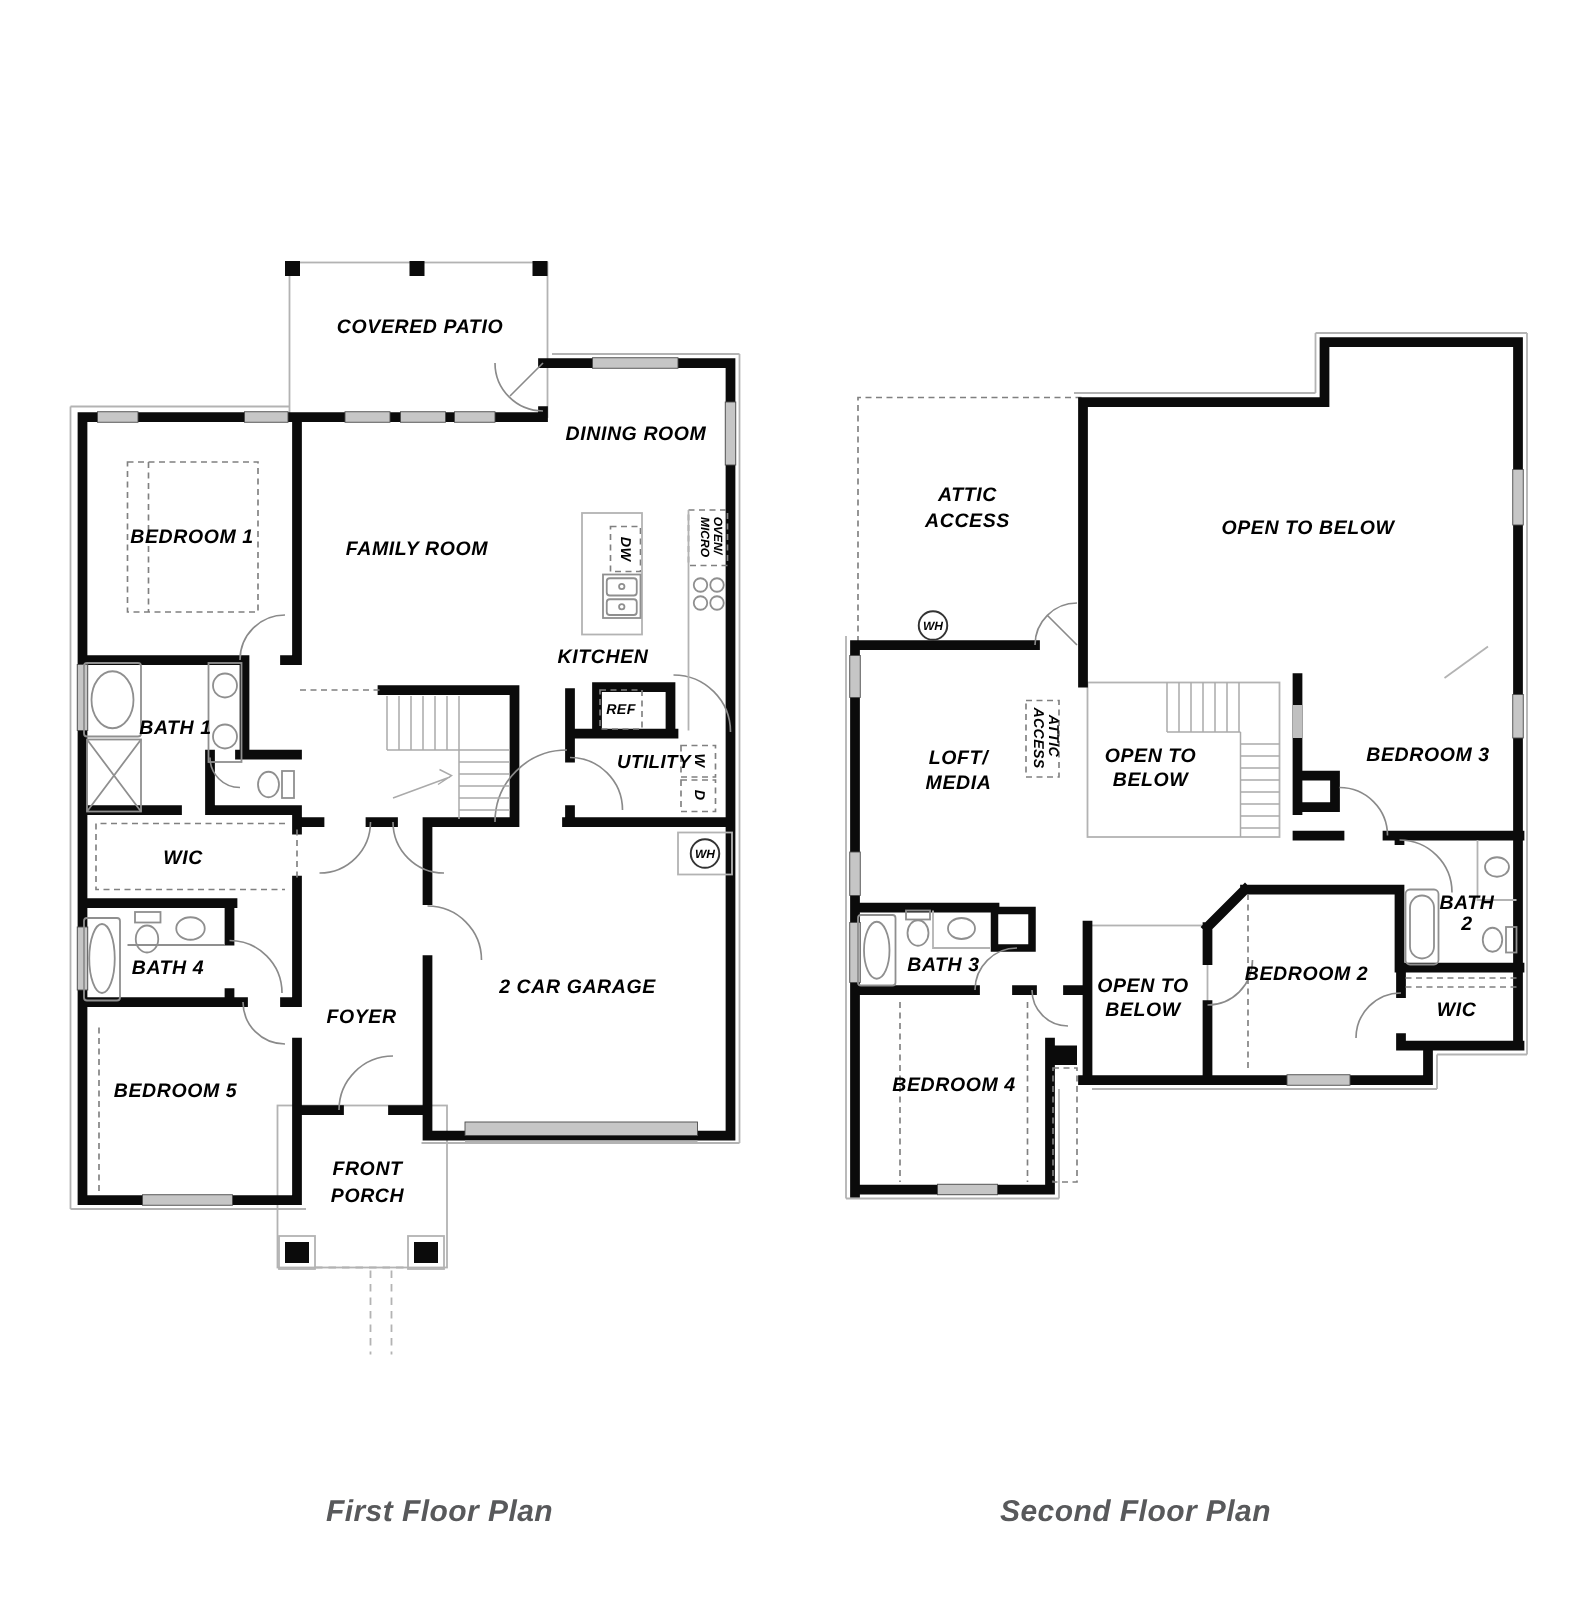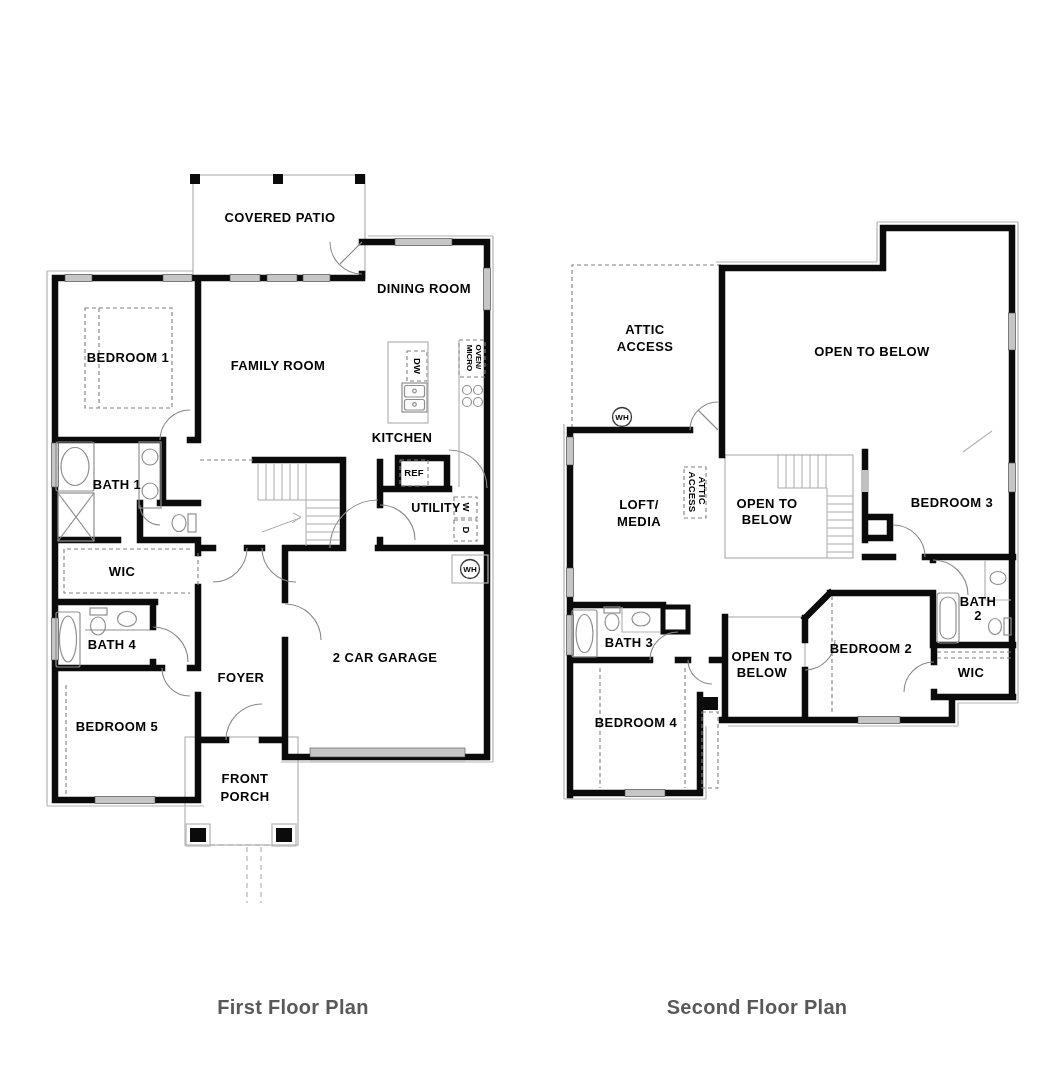--- a/index.html
+++ b/index.html
@@ -1,16 +1,16 @@
 <!DOCTYPE html>
 <html><head>
 <meta charset="utf-8">
 <style>
   html,body{margin:0;padding:0;background:#ffffff;}
-  .stage{position:relative;width:1050px;height:1070px;background:#c4b5fd;overflow:hidden;}
+  .stage{position:relative;width:1050px;height:1070px;background:#c4b5fd;overflow:hidden;font-style:italic;}
   svg text{font-family:"Liberation Sans","DejaVu Sans",sans-serif;font-weight:bold;fill:#000;}
   .lbl{font-size:13px;letter-spacing:.4px;text-anchor:middle;}
   .lbl-md{font-size:12.5px;letter-spacing:.3px;text-anchor:middle;}
   .lbl-sm{font-size:9.5px;letter-spacing:.2px;text-anchor:middle;}
   .lbl-xs{font-size:8px;text-anchor:middle;}
   .title{font-size:20px;font-weight:bold;fill:#58595b;letter-spacing:.3px;text-anchor:middle;}
   .wall{stroke:#0b0b0b;stroke-width:6.5;fill:none;stroke-linecap:square;}
   .wallthin{stroke:#0b0b0b;stroke-width:5;fill:#fff;}
   .win{fill:#c6c6c6;stroke:#4a4a4a;stroke-width:.6;}
   .door{stroke:#8a8a8a;stroke-width:1.1;fill:none;}

